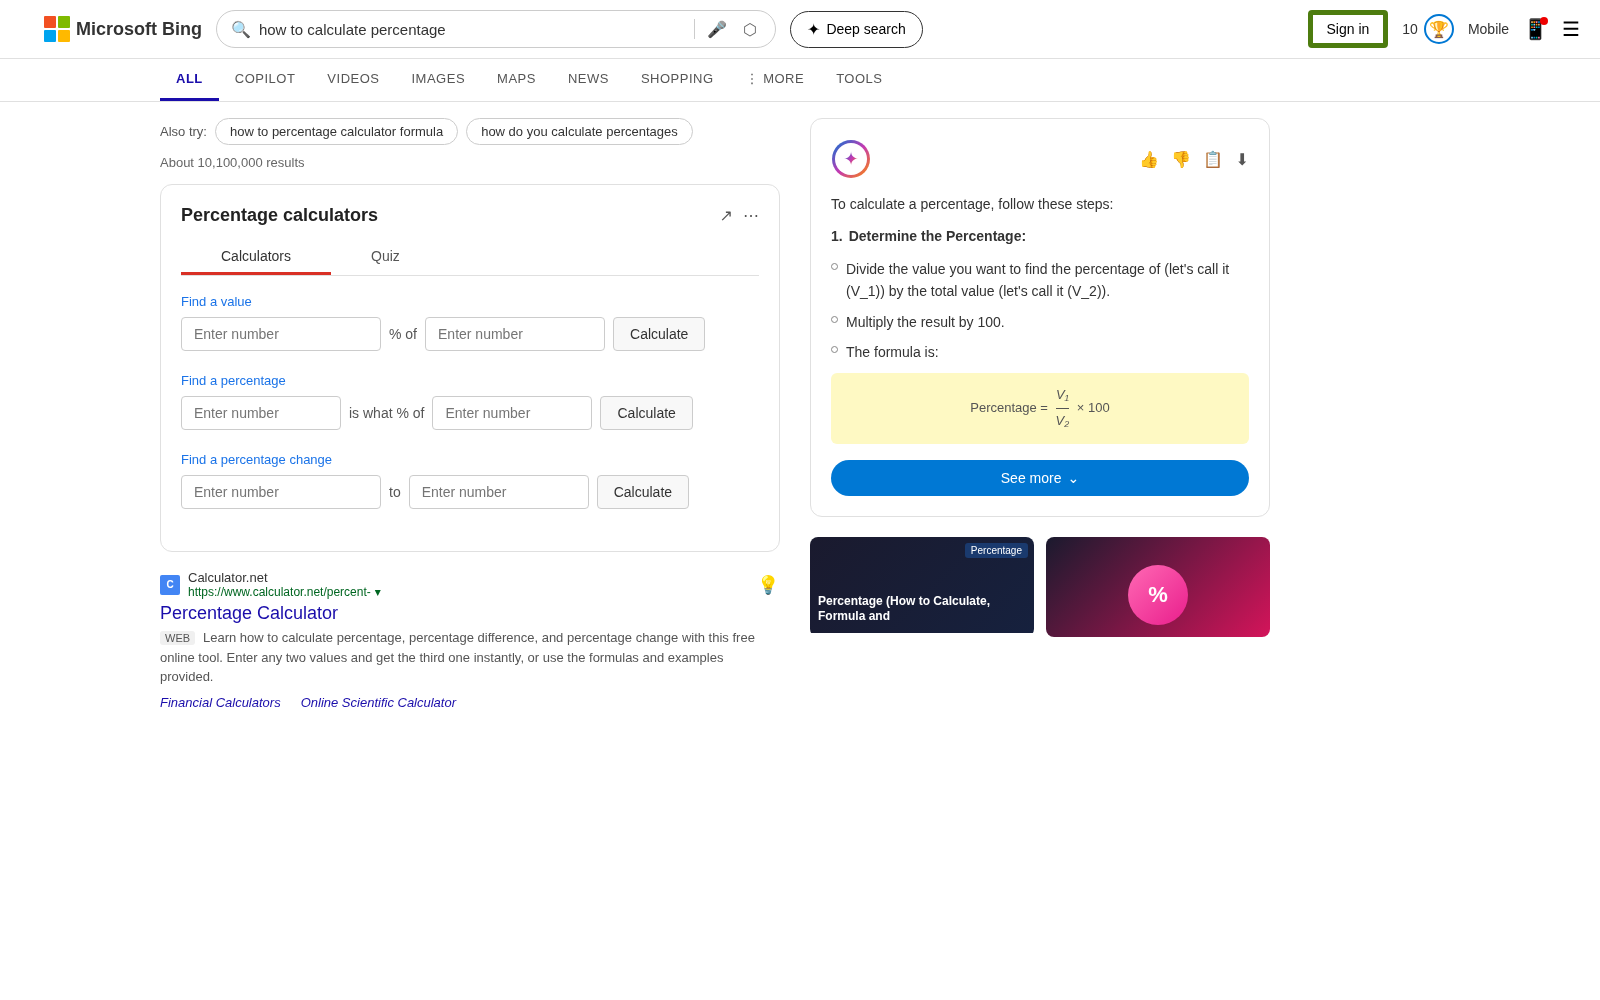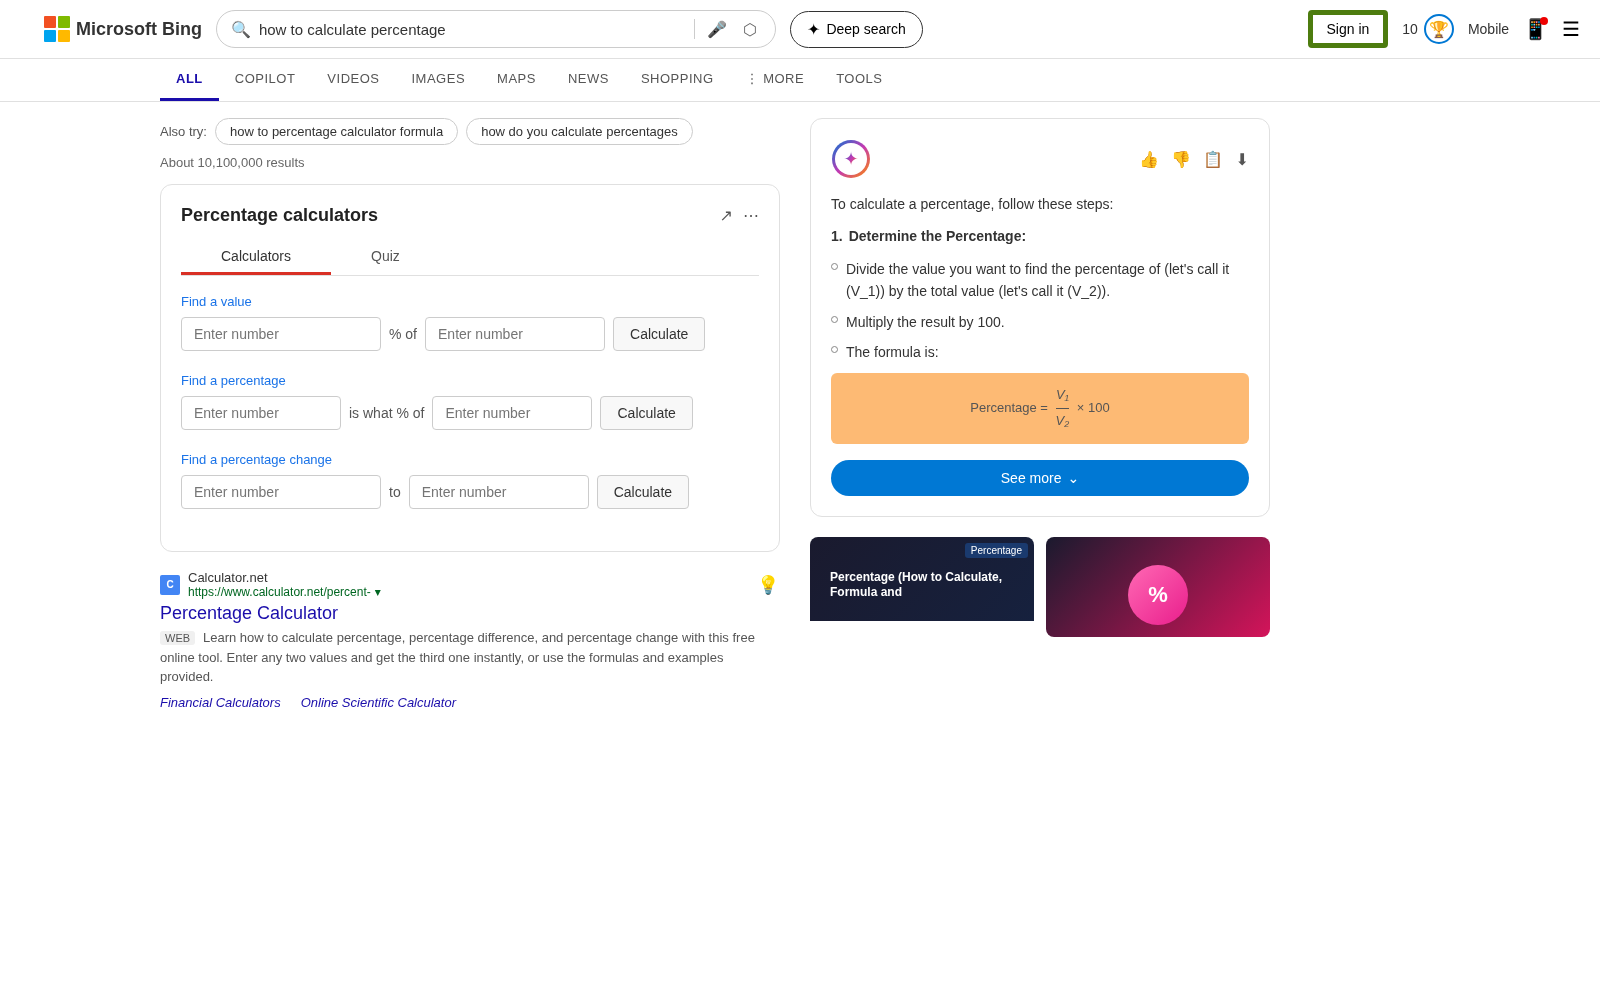--- a/index.html
+++ b/index.html
@@ -379,21 +379,21 @@
     }
     .numbered-item {
       display: flex;
       align-items: flex-start;
       gap: 6px;
       margin-bottom: 10px;
     }
     .num-badge { font-weight: bold; font-size: 14px; flex-shrink: 0; }
 
     .formula-box {
-      background: #fdba74;
+      background: #fef9c3;
       border-radius: 6px;
       padding: 12px;
       text-align: center;
       font-size: 13px;
       color: #555;
       margin-top: 10px;
     }
     .formula-fraction {
       display: inline-flex;
       flex-direction: column;
@@ -428,24 +428,24 @@
       gap: 12px;
     }
     .video-thumb {
       border-radius: 8px;
       overflow: hidden;
       position: relative;
       flex: 1;
     }
     .thumb-dark {
       background: linear-gradient(135deg, #1a1a2e, #16213e);
-      height: 84px;
+      height: 96px;
       display: flex;
       align-items: flex-end;
-      padding: 20px;
+      padding: 8px;
     }
     .thumb-pink {
       background: linear-gradient(135deg, #1a1a2e, #d4145a);
       height: 100px;
       display: flex;
       align-items: flex-end;
       justify-content: center;
       padding: 8px;
     }
     .thumb-label { color: #fff; font-size: 12px; font-weight: 600; line-height: 1.3; }

